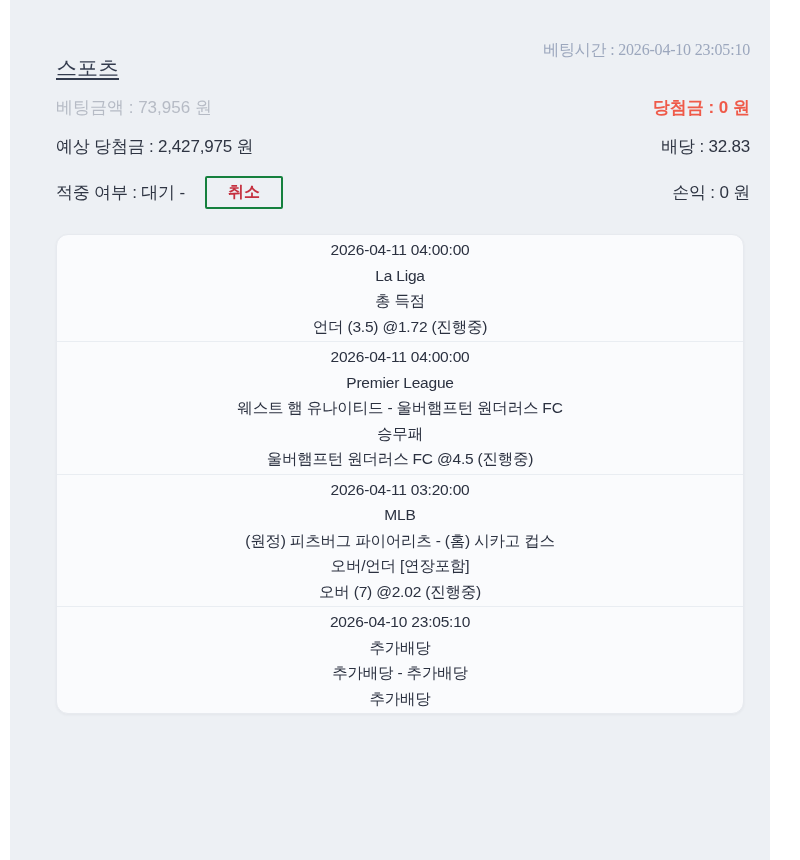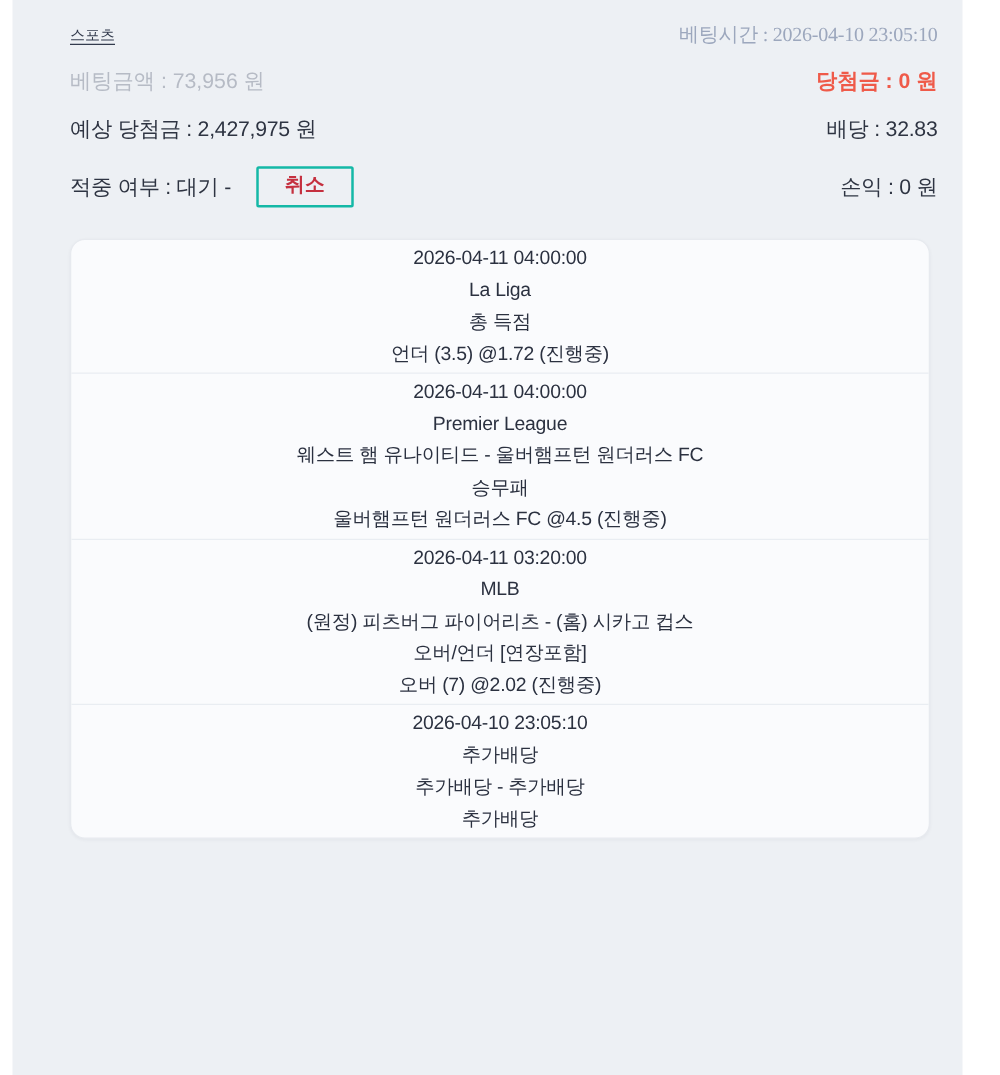--- a/index.html
+++ b/index.html
@@ -19,26 +19,27 @@
     display: flex;
     justify-content: space-between;
     align-items: center;
   }
   .row-1 { margin-bottom: 14px; }
   .row-2 { margin-bottom: 16px; }
   .row-3 { margin-bottom: 18px; }
   .row-4 { margin-bottom: 16px; }
 
   .category {
-    font-size: 12px;
+    font-size: 21px;
     font-weight: 500;
     color: #333b4d;
     text-decoration: underline;
     text-underline-offset: 3px;
     cursor: pointer;
+    margin-top: 36px;
   }
   .bet-time {
     font-size: 16px;
     font-weight: 500;
     color: #9ca7bd;
     letter-spacing: -0.2px;
     font-family: Liberation Serif, serif;
   }
   .bet-amount {
     font-size: 17px;
@@ -56,21 +57,21 @@
     color: #2e3442;
     letter-spacing: -0.2px;
   }
   .left-group {
     display: flex;
     align-items: center;
   }
   .cancel-btn {
     margin-left: 20px;
     display: inline-block;
-    border: 2px solid #14b8a6;
+    border: 2px solid #15803d;
     border-radius: 2px;
     color: #c5303f;
     background: transparent;
     font-family: Liberation Serif, serif;
     font-size: 16px;
     font-weight: 600;
     line-height: 1;
     padding: 6px 21px 7px 21px;
     cursor: pointer;
   }

